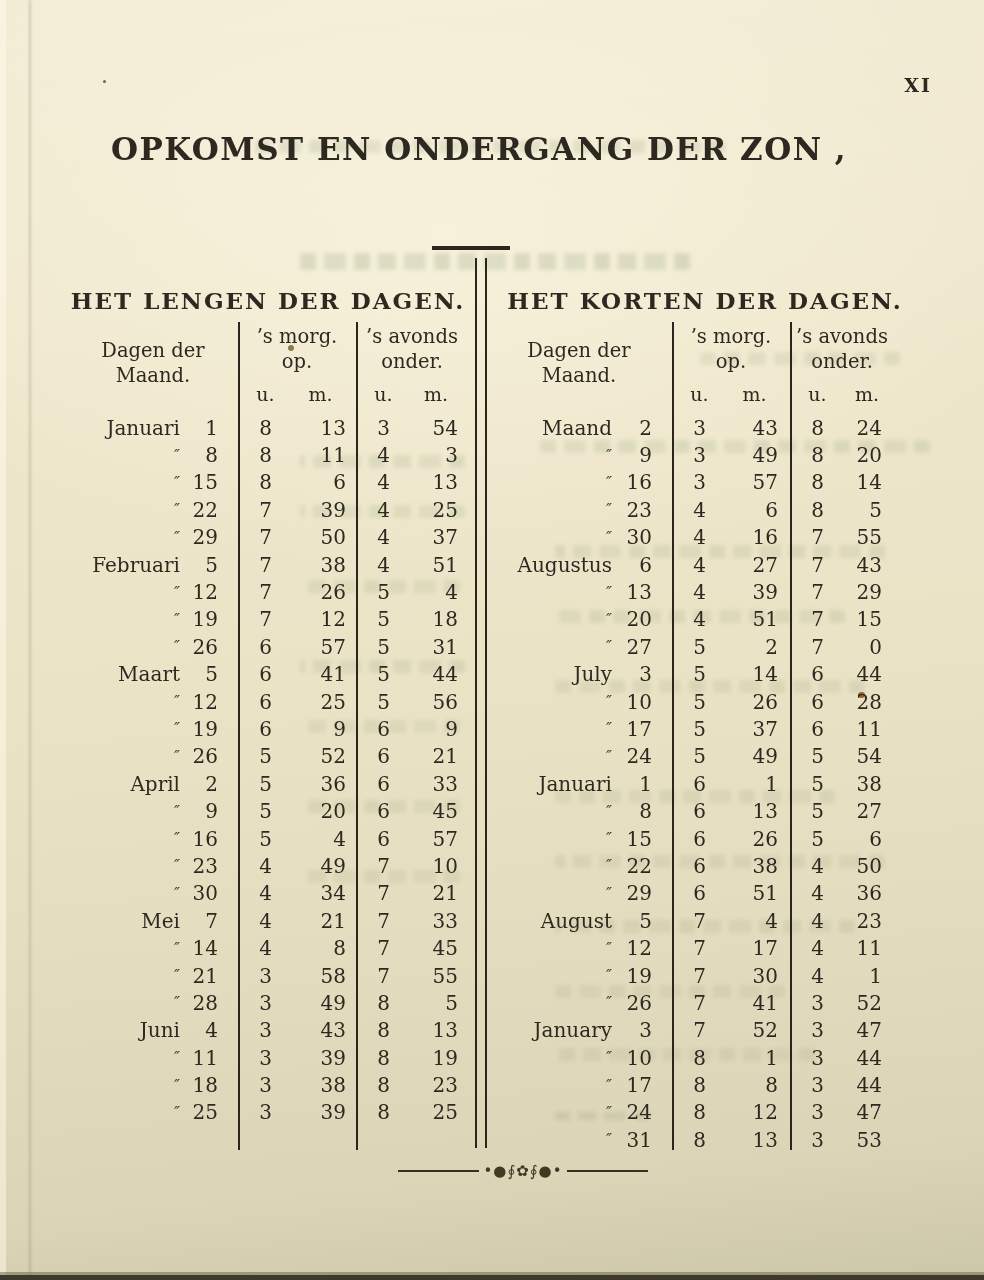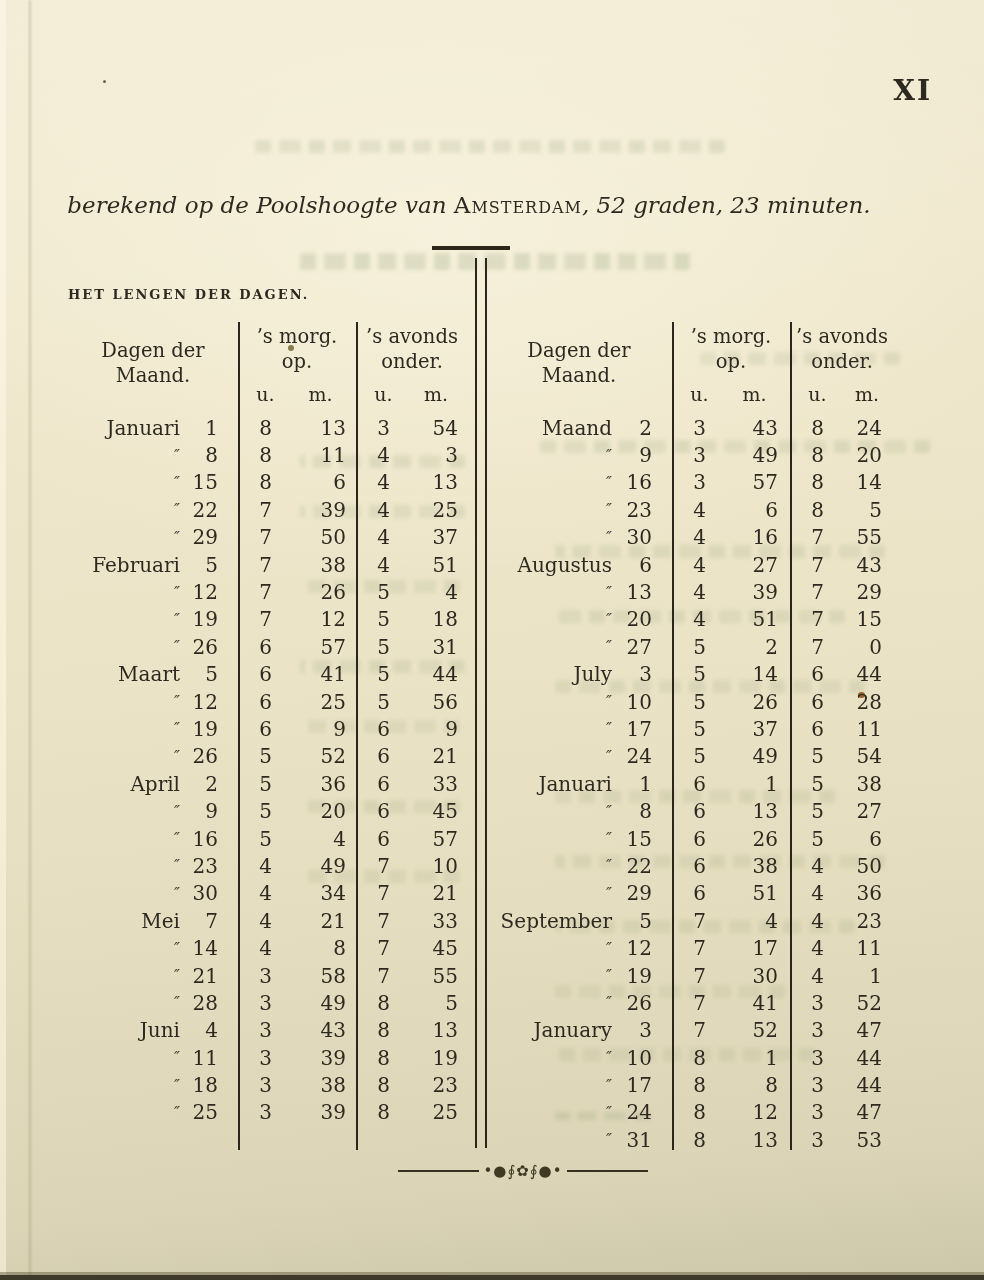--- a/index.html
+++ b/index.html
@@ -9,35 +9,35 @@
     color:#2e2920;
     background:
       radial-gradient(ellipse 900px 500px at 45% 18%, rgba(255,252,236,.45), rgba(255,252,236,0) 70%),
       linear-gradient(175deg,#f3ecd6 0%, #efe7cc 28%, #ebe3c6 52%, #e4dcbe 72%, #dbd4b6 90%, #cdc7a9 100%);
   }
   .edge-bottom { position:absolute; left:0; right:0; bottom:0; height:5px; background:#3e3a2b; }
   .edge-bottom2 { position:absolute; left:0; right:0; bottom:5px; height:3px; background:rgba(90,85,60,.45); }
   .crease { position:absolute; top:0; bottom:0; left:29px; width:2px; background:rgba(110,100,68,.26); filter:blur(1px); }
   .edge-left { position:absolute; top:0; bottom:0; left:0; width:6px; background:rgba(255,250,235,.5); }
 
-  .page-number { position:absolute; top:74px; right:52px; font-size:28px; font-weight:bold; letter-spacing:2px; }
+  .page-number { position:absolute; top:74px; right:52px; font-size:19px; font-weight:bold; letter-spacing:2px; }
 
   .title { position:absolute; top:131px; left:0; width:958px; text-align:center;
            font-size:31px; font-weight:bold; letter-spacing:1.5px; white-space:nowrap; }
   .subtitle { position:absolute; top:192px; left:0; width:938px; text-align:center;
               font-size:23px; font-style:italic; white-space:nowrap; }
   .subtitle .smallcaps { font-style:normal; font-variant:small-caps; letter-spacing:1px; }
 
   .divider { position:absolute; top:246px; left:432px; width:78px; height:4px; background:#2c2719; }
 
   .center-rule { position:absolute; top:258px; left:475px; height:890px; width:8px;
                  border-left:2px solid #2b261c; border-right:2px solid #2b261c; }
 
-  .tbl-heading { position:absolute; top:287px; font-size:13px; font-weight:bold;
-                 letter-spacing:2px; white-space:nowrap; }
+  .tbl-heading { position:absolute; top:287px; font-size:23px; font-weight:bold;
+                 letter-spacing:2px; text-align:center; white-space:nowrap; }
   .tbl-heading.left  { left:68px;  width:400px; }
   .tbl-heading.right { left:500px; width:410px; }
 
   .suntable { position:absolute; top:322px; width:400px; height:828px; }
   .suntable.left  { left:68px; }
   .suntable.right { left:494px; }
 
   .vrule { position:absolute; top:0; bottom:0; width:2px; background:#2b261c; }
   .suntable.left  .vrule.r1 { left:170px; }  .suntable.left  .vrule.r2 { left:288px; }
   .suntable.right .vrule.r1 { left:178px; }  .suntable.right .vrule.r2 { left:296px; }
@@ -106,27 +106,28 @@
   <div class="ghost" style="left:555px;top:1112px;width:95px;height:8px;opacity:.45"></div>
 
   <div class="speck" style="left:288px;top:345px;width:6px;height:6px;background:#8a7b4a"></div>
   <div class="speck" style="left:858px;top:692px;width:7px;height:6px;background:#9a5f2e"></div>
   <div class="speck" style="left:103px;top:80px;width:3px;height:3px;background:#6d6448"></div>
   <div class="crease"></div>
   <div class="edge-left"></div>
 
   <div class="page-number">XI</div>
 
-
-  <div class="subtitle"><span>berekend op de Poolshoogte van </span><span class="smallcaps">Amsterdam</span><span>, 52 graden, 23 minuten.</span></div>
+  <div class="title">OPKOMST EN ONDERGANG DER ZON ,</div>
+
 
   <div class="divider"></div>
   <div class="center-rule"></div>
 
   <div class="tbl-heading left">HET LENGEN DER DAGEN.</div>
+  <div class="tbl-heading right">HET KORTEN DER DAGEN.</div>
 
   <div class="suntable left">
     <div class="vrule r1"></div>
     <div class="vrule r2"></div>
     <div class="thead">
       <div class="th-block th-days">
         <div>Dagen der</div>
         <div>Maand.</div>
       </div>
       <div class="th-block th-morg">
@@ -559,21 +560,21 @@
         <div class="row">
           <span class="c-month ditto">″</span>
           <span class="c-day">29</span>
           <span class="c-u">6</span>
           <span class="c-m">51</span>
           <span class="c-u">4</span>
           <span class="c-m">36</span>
         </div>
 
         <div class="row">
-          <span class="c-month">September</span>
+          <span class="c-month">August</span>
           <span class="c-day">5</span>
           <span class="c-u">7</span>
           <span class="c-m">4</span>
           <span class="c-u">4</span>
           <span class="c-m">23</span>
         </div>
 
         <div class="row">
           <span class="c-month ditto">″</span>
           <span class="c-day">12</span>

